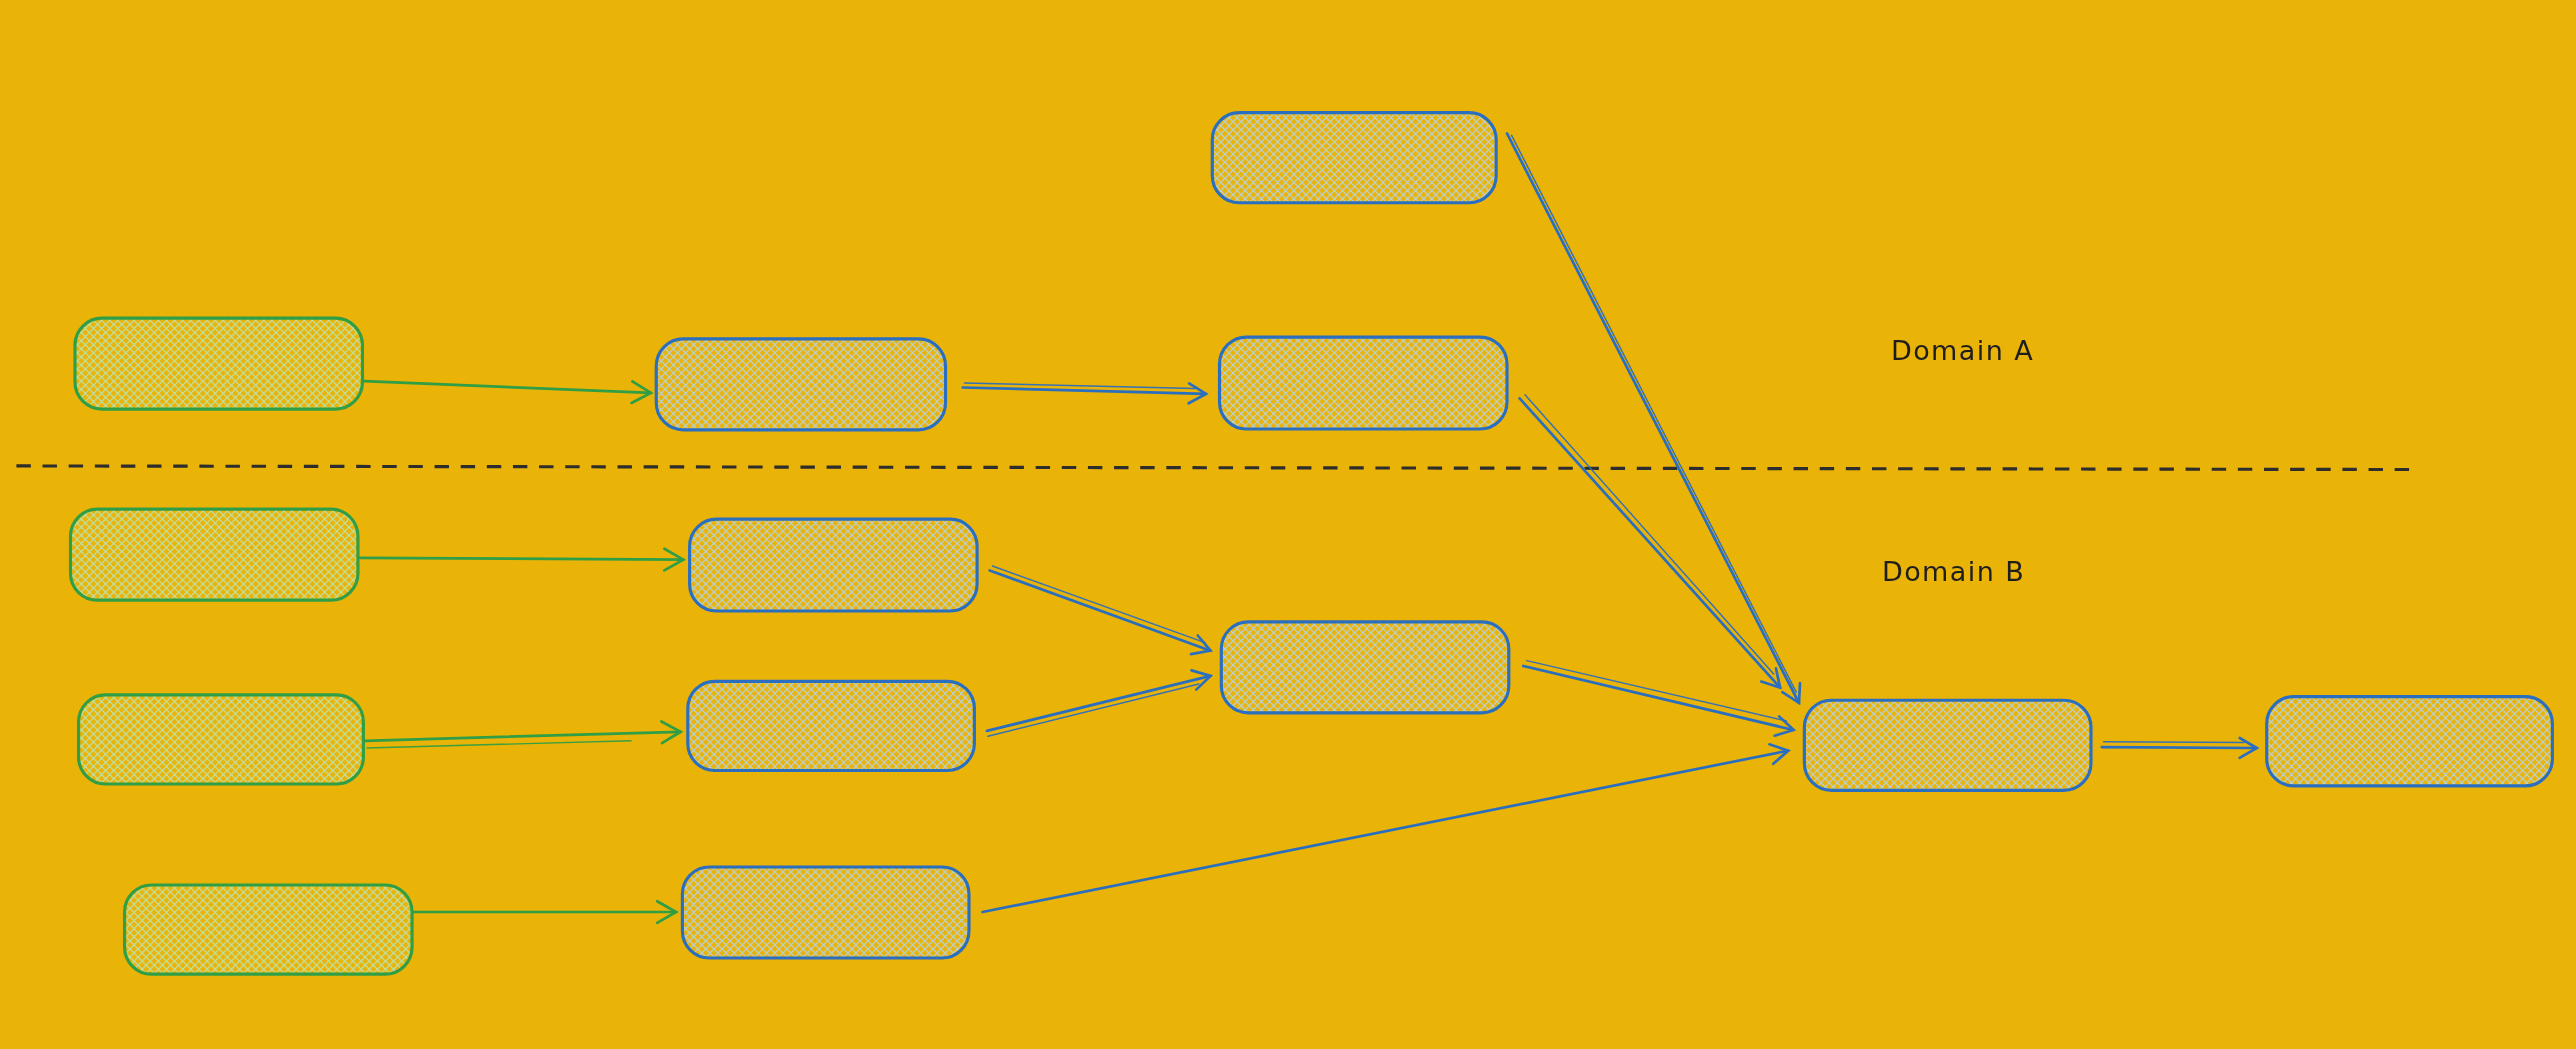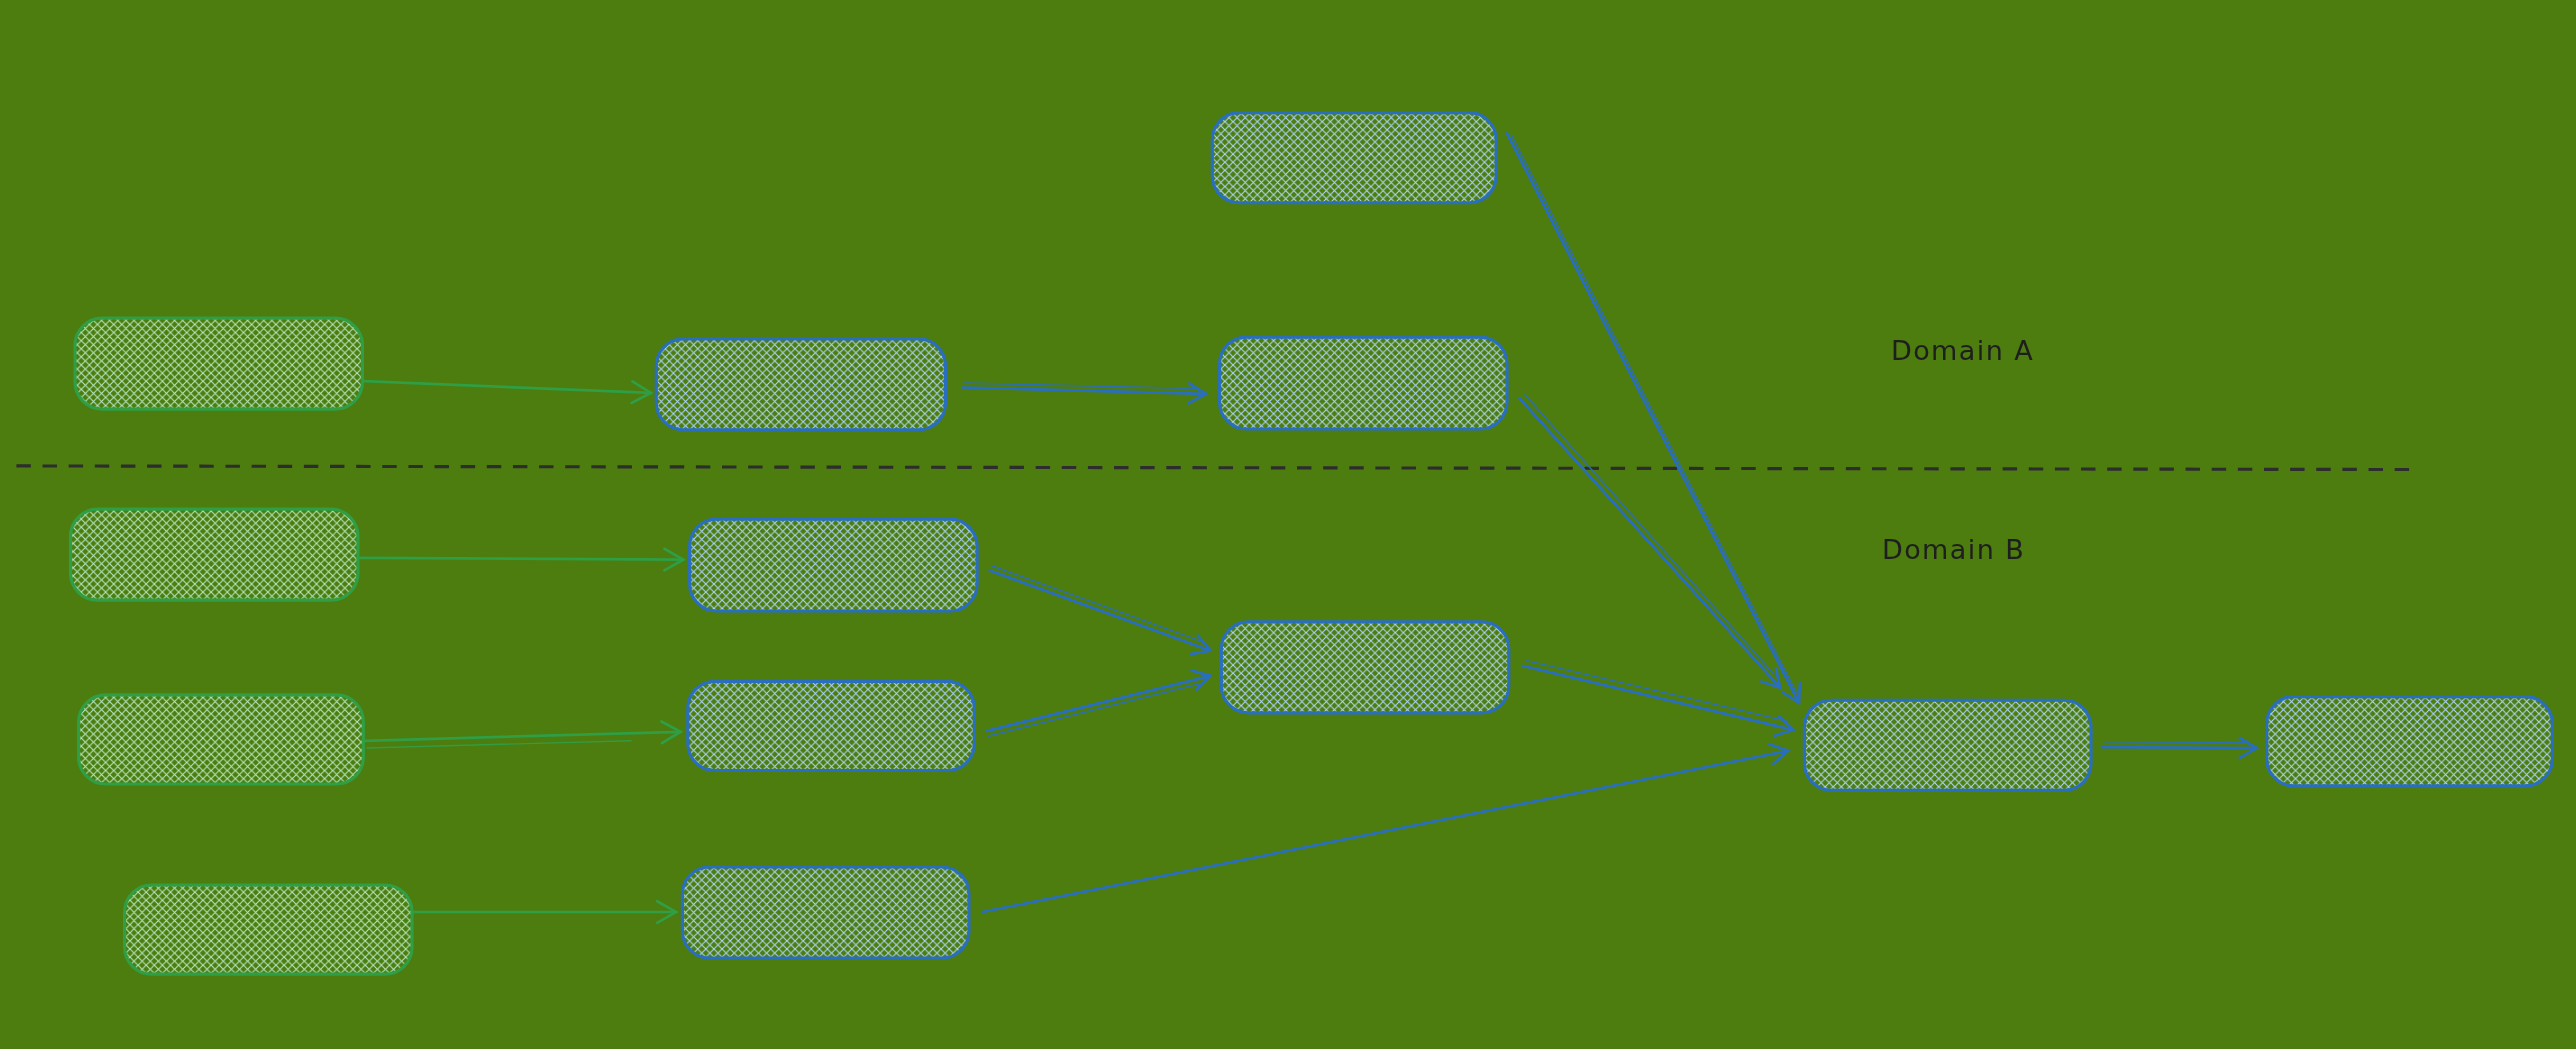--- a/index.html
+++ b/index.html
@@ -1,19 +1,19 @@
 <!DOCTYPE html>
 <html style="font-size:14.4px"><head>
 <meta charset="utf-8">
 <style>
   html,body { margin:0; padding:0; background:#ffffff; }
   .canvas {
     position:relative;
     width:2576px; height:1049px;
-    background:#4d7c0f;
+    background:#eab308;
     overflow:hidden;
     font-family:"DejaVu Sans", sans-serif;
   }
   .canvas svg { position:absolute; left:0; top:0; }
 
   
   .box { stroke-width:3.5; }
   .box.blue  { stroke:#2a6fbf; fill:url(#hatch-blue); }
   .box.green { stroke:#2f9e44; fill:url(#hatch-green); }
 
@@ -102,16 +102,16 @@
     <rect class="box green" x="87" y="771" width="316" height="99" rx="30"></rect>
     <rect class="box blue" x="763" y="756" width="318" height="99" rx="30"></rect>
     <rect class="box blue" x="1355" y="690" width="319" height="101" rx="30"></rect>
     <rect class="box green" x="138" y="982" width="319" height="99" rx="30"></rect>
     <rect class="box blue" x="757" y="962" width="318" height="101" rx="30"></rect>
     <rect class="box blue" x="2002" y="777" width="318" height="100" rx="30"></rect>
     <rect class="box blue" x="2515" y="773" width="317" height="99" rx="30"></rect>
   </svg>
 
   <div class="domain-label" style="left:1891px; top:335px;">Domain A</div>
-  <div class="domain-label" style="left:1882px; top:534px;">Domain B</div>
+  <div class="domain-label" style="left:1882px; top:556px;">Domain B</div>
 
 </div>
 
 
 </body></html>

